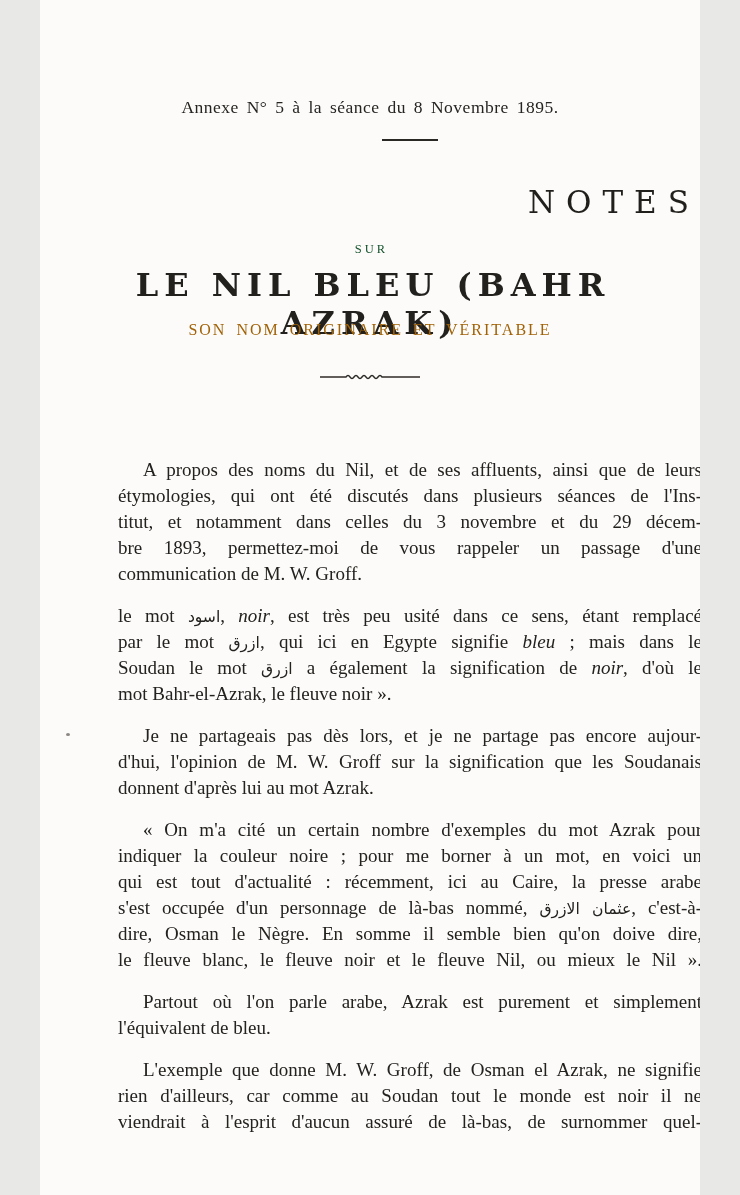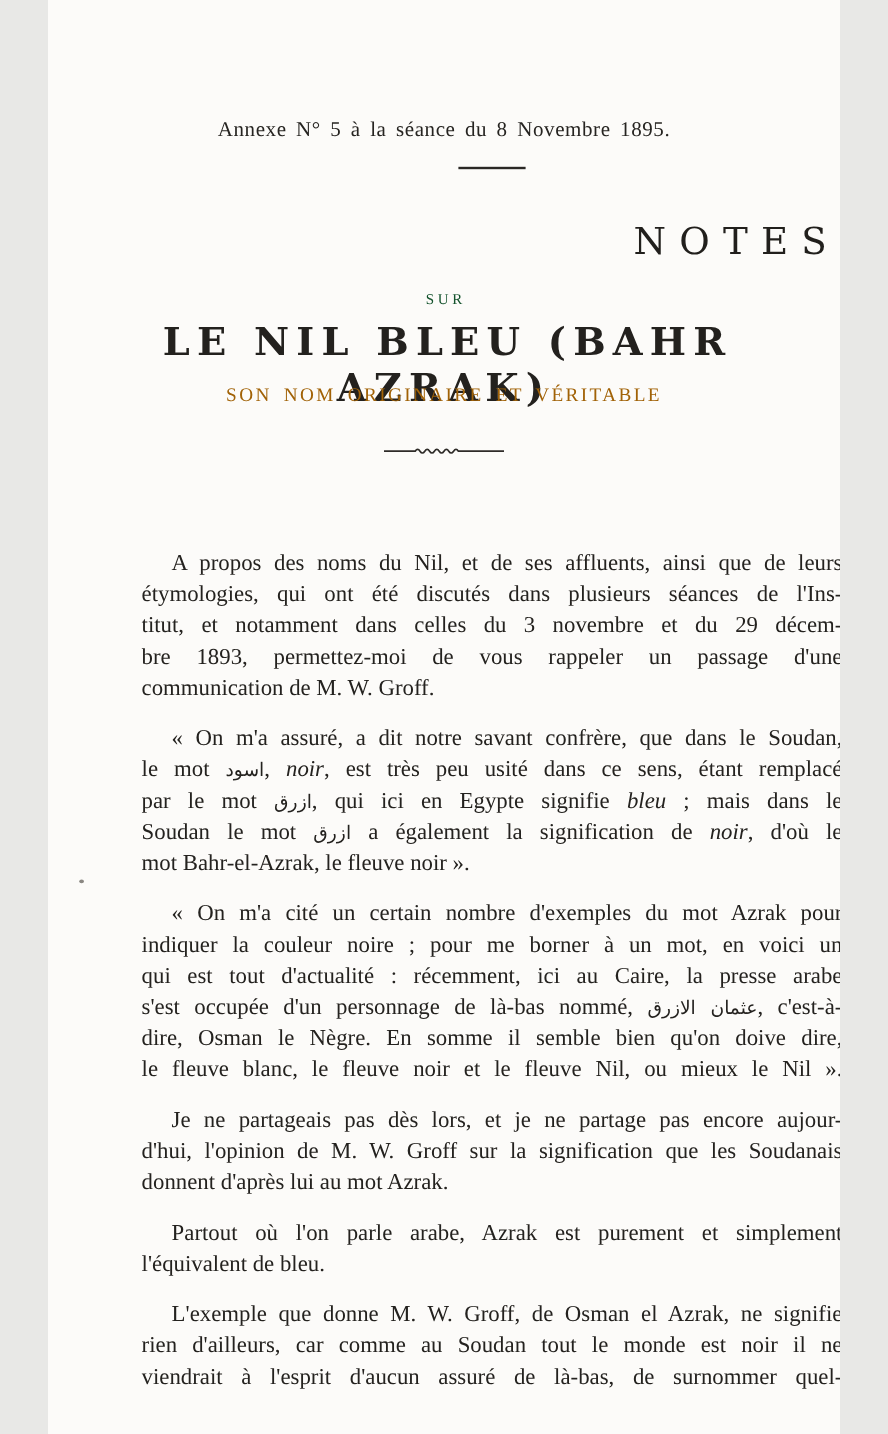--- a/index.html
+++ b/index.html
@@ -156,38 +156,37 @@
 
   <div class="body-text">
       <div class="para">
         <div class="line justify indent"><span>A propos des noms du Nil, et de ses affluents, ainsi que de leurs</span></div>
         <div class="line justify"><span>étymologies, qui ont été discutés dans plusieurs séances de l'Ins-</span></div>
         <div class="line justify"><span>titut, et notamment dans celles du 3 novembre et du 29 décem-</span></div>
         <div class="line justify"><span>bre 1893, permettez-moi de vous rappeler un passage d'une</span></div>
         <div class="line"><span>communication de M. W. Groff.</span></div>
       </div>
       <div class="para">
-        <div class="line justify indent"><span>« On m'a assuré, a dit notre savant confrère, que dans le Soudan,</span></div>
         <div class="line justify"><span>le mot </span><span class="ar">اسود</span><span>, </span><span class="it">noir</span><span>, est très peu usité dans ce sens, étant remplacé</span></div>
         <div class="line justify"><span>par le mot </span><span class="ar">ازرق</span><span>, qui ici en Egypte signifie </span><span class="it">bleu</span><span> ; mais dans le</span></div>
         <div class="line justify"><span>Soudan le mot </span><span class="ar">ازرق</span><span> a également la signification de </span><span class="it">noir</span><span>, d'où le</span></div>
         <div class="line"><span>mot Bahr-el-Azrak, le fleuve noir ».</span></div>
+      </div>
+      <div class="para">
+        <div class="line justify indent"><span>Je ne partageais pas dès lors, et je ne partage pas encore aujour-</span></div>
+        <div class="line justify"><span>d'hui, l'opinion de M. W. Groff sur la signification que les Soudanais</span></div>
+        <div class="line"><span>donnent d'après lui au mot Azrak.</span></div>
       </div>
       <div class="para">
         <div class="line justify indent"><span>« On m'a cité un certain nombre d'exemples du mot Azrak pour</span></div>
         <div class="line justify"><span>indiquer la couleur noire ; pour me borner à un mot, en voici un</span></div>
         <div class="line justify"><span>qui est tout d'actualité : récemment, ici au Caire, la presse arabe</span></div>
         <div class="line justify"><span>s'est occupée d'un personnage de là-bas nommé, </span><span class="ar">عثمان الازرق</span><span>, c'est-à-</span></div>
         <div class="line justify"><span>dire, Osman le Nègre. En somme il semble bien qu'on doive dire,</span></div>
         <div class="line justify"><span>le fleuve blanc, le fleuve noir et le fleuve Nil, ou mieux le Nil ».</span></div>
-      </div>
-      <div class="para">
-        <div class="line justify indent"><span>Je ne partageais pas dès lors, et je ne partage pas encore aujour-</span></div>
-        <div class="line justify"><span>d'hui, l'opinion de M. W. Groff sur la signification que les Soudanais</span></div>
-        <div class="line"><span>donnent d'après lui au mot Azrak.</span></div>
       </div>
       <div class="para">
         <div class="line justify indent"><span>Partout où l'on parle arabe, Azrak est purement et simplement</span></div>
         <div class="line"><span>l'équivalent de bleu.</span></div>
       </div>
       <div class="para">
         <div class="line justify indent"><span>L'exemple que donne M. W. Groff, de Osman el Azrak, ne signifie</span></div>
         <div class="line justify"><span>rien d'ailleurs, car comme au Soudan tout le monde est noir il ne</span></div>
         <div class="line justify"><span>viendrait à l'esprit d'aucun assuré de là-bas, de surnommer quel-</span></div>
       </div>

